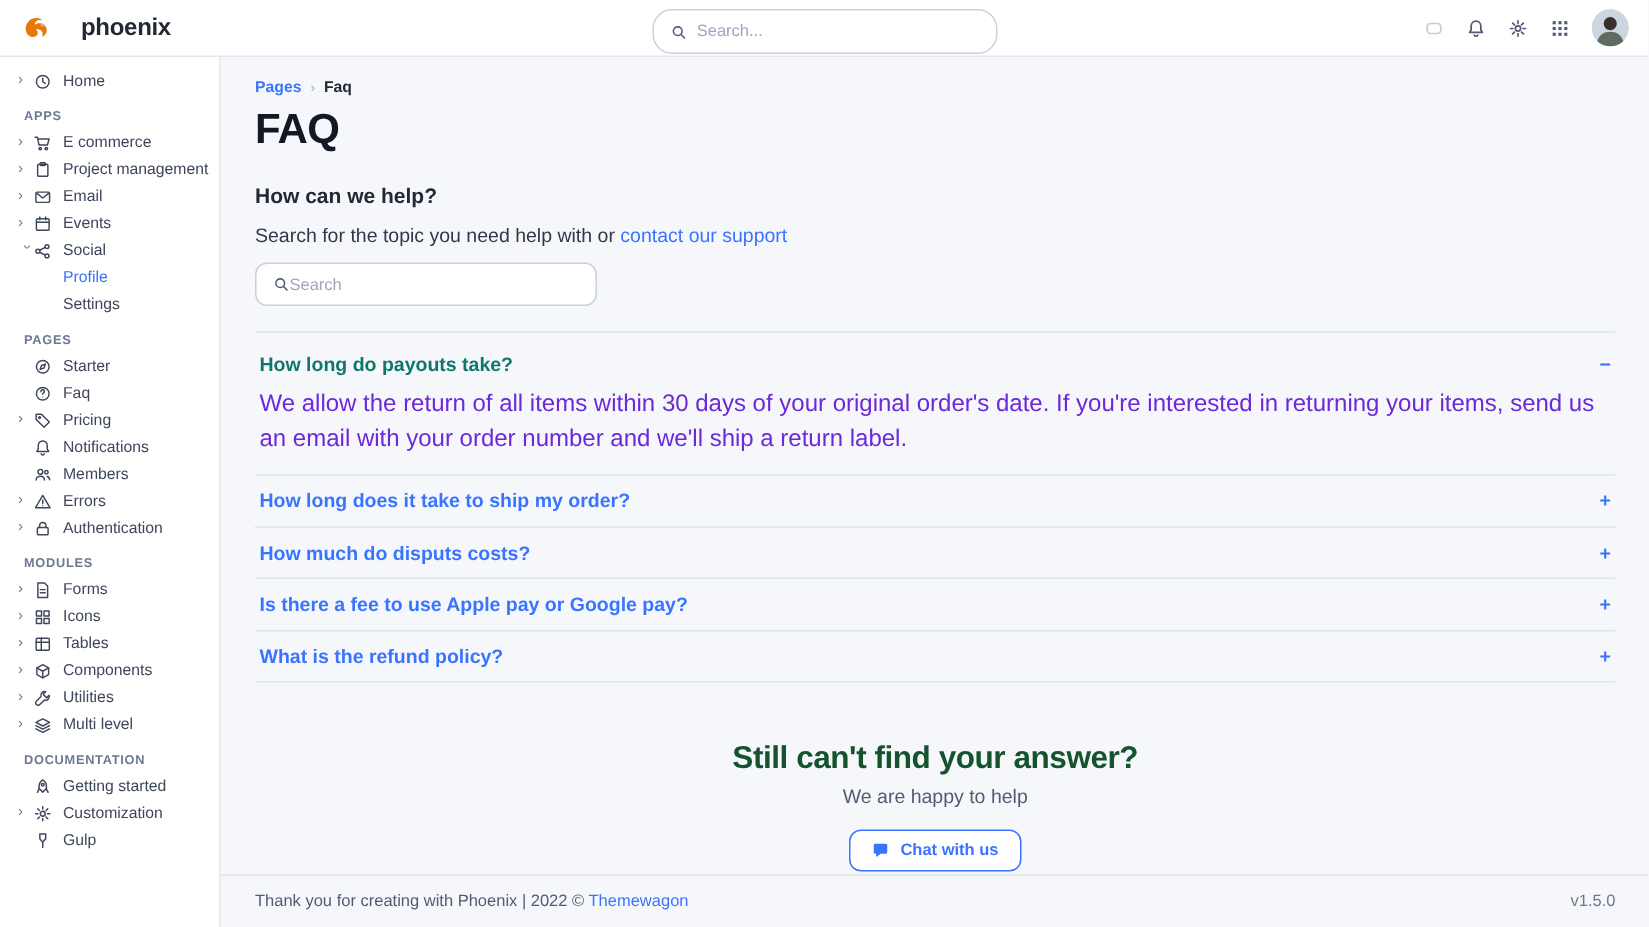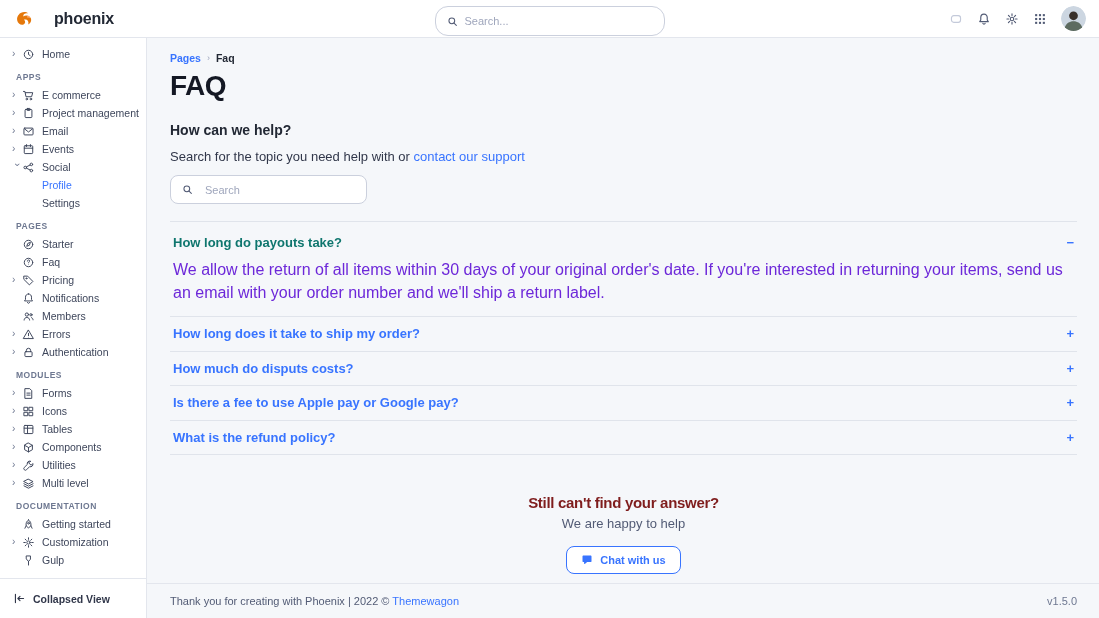--- a/index.html
+++ b/index.html
@@ -47,39 +47,39 @@
   
   .main { position:absolute; left:147px; top:38px; right:0; bottom:35px; padding:14px 22px 0 23px; overflow:hidden; }
   .breadcrumb { font-size:10.5px; display:flex; gap:6px; align-items:center; }
   .bc-link { color:#3874ff; font-weight:700; cursor:pointer; }
   .bc-sep { color:#9fa6bc; font-size:9px; }
   .bc-cur { color:#222834; font-weight:700; }
   h1.page-title { font-size:28px; font-weight:700; color:#141824; letter-spacing:-0.5px; margin-top:6px; }
   .help-title { font-size:14px; font-weight:700; color:#222834; margin-top:20px; }
   .help-sub { font-size:13px; color:#31374a; margin-top:11px; }
   .help-sub a { color:#3874ff; text-decoration:none; cursor:pointer; }
-  .faq-search { margin-top:11px; width:197px; height:29px; background:#fff; border:1px solid #cbd0dd;
-                border-radius:8px; display:flex; align-items:center; gap:12px; padding:0 11px; }
+  .faq-search { margin-top:11px; width:228px; height:29px; background:#fff; border:1px solid #cbd0dd;
+                border-radius:8px; display:flex; align-items:center; gap:0; padding:0 11px; }
   .faq-search svg { width:11px; height:11px; stroke:#525b75; fill:none; stroke-width:1.5; stroke-linecap:round; }
   .faq-search input { border:none; outline:none; flex:1; font-size:11px; color:#525b75; background:transparent;
                       font-family:"Liberation Sans", sans-serif; }
   .faq-search input::placeholder { color:#9fa6bc; }
 
   .accordion { margin-top:17px; }
   .acc { border-top:1px solid #e0e4eb; }
   .acc:last-child { border-bottom:1px solid #e0e4eb; }
   .acc-head { display:flex; align-items:flex-start; justify-content:space-between; cursor:pointer; padding:9px 0; }
   .acc.open .acc-head { padding:13px 0 0 0; }
   .acc-q { font-size:13px; font-weight:700; color:#3874ff; padding:0 10px 0 3px; }
   .acc.open .acc-q { color:#0f766e; }
   .acc-toggle { color:#3874ff; font-size:13px; font-weight:700; padding-right:3px; line-height:1.2; cursor:pointer; }
   .acc-a { font-size:16px; color:#6d28d9; line-height:1.45; padding:7px 3px 12px 3px; }
 
   .cta { text-align:center; margin-top:39px; }
-  .cta-title { font-size:15px; font-weight:700; color:#7f1d1d; letter-spacing:-0.3px; }
+  .cta-title { font-size:21px; font-weight:700; color:#14532d; letter-spacing:-0.3px; }
   .cta-sub { font-size:13px; color:#525b75; margin-top:5px; }
   .cta-btn { display:inline-flex; align-items:center; gap:7px; margin-top:15px; background:#fff;
              border:1px solid #3874ff; color:#3874ff; border-radius:8px; padding:7px 14px;
              font-size:11px; font-weight:700; cursor:pointer; font-family:"Liberation Sans", sans-serif; }
   .cta-btn svg { width:12px; height:12px; }
 
   
   .footer { position:absolute; left:147px; right:0; bottom:0; height:35px; border-top:1px solid #e3e6ed;
             display:flex; align-items:center; justify-content:space-between; padding:0 22px 0 23px;
             font-size:11px; color:#525b75; background:#f5f7fa; }
@@ -379,26 +379,20 @@
       <div class="nav-item">
         <span class="chev"></span>
         <span class="nav-ic">
           <svg viewBox="0 0 16 16">
             <path d="M5.6 2.4h4.8v4L8 9.2 5.6 6.4zM8 9.2v4.4"></path>
           </svg>
         </span>
         <span class="nav-lb">Gulp</span>
       </div>
     </div>
-  <div class="side-foot">
-    <svg viewBox="0 0 16 16">
-        <path d="M3 3v10M13 8H6M8.6 5.4 6 8l2.6 2.6"></path>
-      </svg>
-    <span>Collapsed View</span>
-  </div>
 </nav>
 
 <main class="main">
   <div class="breadcrumb">
     <span class="bc-link">Pages</span>
     <span class="bc-sep">›</span>
     <span class="bc-cur">Faq</span>
   </div>
 
   <h1 class="page-title">FAQ</h1>

